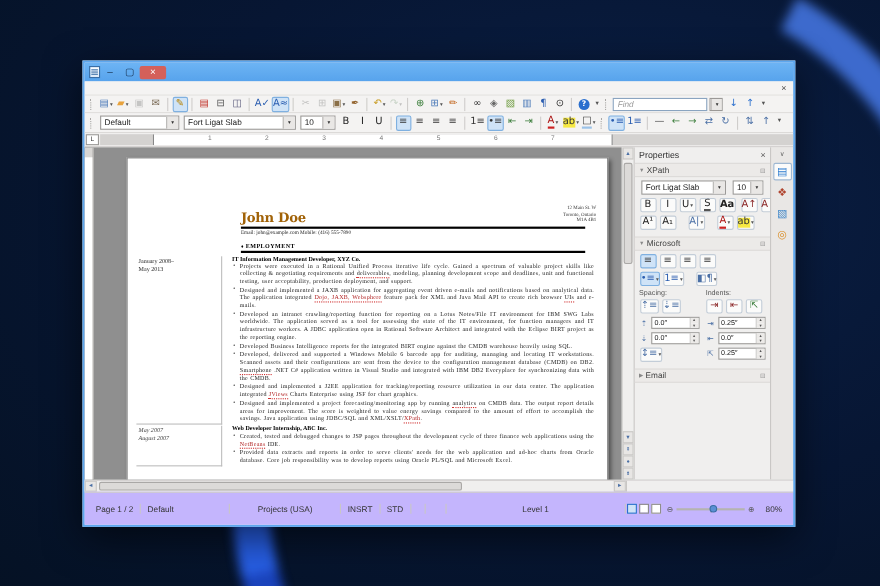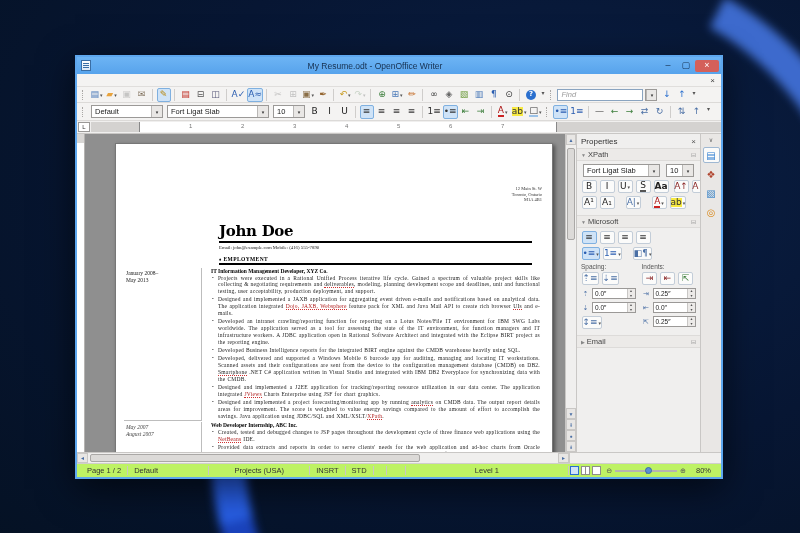--- a/index.html
+++ b/index.html
@@ -61,21 +61,21 @@
   .main { flex:1; display:flex; min-height:0; }
   .canvas { flex:1; background:#8f8f8f; position:relative; overflow:hidden; }
   .vruler { position:absolute; left:0; top:0; width:8px; height:100%; background:#d8d6d4; border-right:1px solid #b5b3b1; }
   .vruler .band { position:absolute; top:9px; left:0; width:100%; height:310px; background:#fff; }
 
   .page { position:absolute; left:38px; top:9px; width:438px; height:400px; background:#fff;
     box-shadow:2px 2px 4px rgba(0,0,0,.45); border:1px solid #777;
     font-family:"Liberation Serif", serif; color:#1c1c1c; padding:42px 10px 0 8px; }
 
   .hdr { display:flex; margin-left:95px; }
-  .docname { font-family:"DejaVu Serif", serif; font-weight:700; font-size:15px; letter-spacing:-.3px; color:#000000; flex:1; line-height:1; padding-top:6px;margin-top:32px; }
+  .docname { font-family:"DejaVu Serif", serif; font-weight:700; font-size:12px; letter-spacing:-.3px; color:#a16207; flex:1; line-height:1; padding-top:6px; }
   .addr { text-align:right; font-size:4.5px; line-height:5.6px; color:#333; }
   .hrule { height:2px; background:#000; margin:2px 10px 2px 95px; }
   .contact { margin-left:95px; font-size:4.8px; color:#222; }
   .emph { margin:6px 10px 0 95px; font-size:5.5px; font-weight:700; letter-spacing:.4px; color:#000; }
   .emph .dia { font-size:4.5px; }
   .hrule2 { height:1.5px; background:#000; margin:1px 10px 3px 95px; }
 
   .jobrow { display:flex; margin-top:1px; }
   .dates { width:78px; flex:none; font-size:5.5px; line-height:7px; color:#222; padding:2px 2px 3px 2px; border-right:1px solid #bdbdbd; border-bottom:1px solid #bdbdbd; }
   .dates.it { font-style:italic; color:#444; }
@@ -121,21 +121,21 @@
   .spinbox .ud { width:8px; border-left:1px solid #c9c7c5; display:flex; flex-direction:column; }
   .spinbox .ud span { flex:1; font-size:4px; line-height:4px; text-align:center; color:#555; background:#eceae8; }
 
   
   .rail { width:21px; background:#e9e7e5; border-left:1px solid #c9c7c5; flex:none; display:flex; flex-direction:column; align-items:center; padding-top:2px; }
   .rail .chev { font-size:6px; color:#666; margin-bottom:4px; }
   .railtab { width:17px; height:16px; display:flex; align-items:center; justify-content:center; font-size:10px; margin-bottom:3px; border:1px solid transparent; border-radius:2px; font-family:"DejaVu Sans",sans-serif; }
   .railtab.sel { background:#fbfbfa; border-color:#9fb8d2; }
 
   
-  .statusbar { height:14px; background:#bef264; border-top:1px solid #d0cecb; display:flex; align-items:center; font-size:7.5px; color:#333; flex:none; padding:0 4px; }
+  .statusbar { height:30px; background:#c4b5fd; border-top:1px solid #d0cecb; display:flex; align-items:center; font-size:7.5px; color:#333; flex:none; padding:0 4px; }
   .sfield { padding:0 6px; white-space:nowrap; }
   .ssep { width:1px; height:9px; background:#c9c7c5; }
   .slevel { flex:1; text-align:center; }
   .vwbtn { width:9px; height:9px; border:1px solid #8f8d8b; background:#fff; margin:0 1px; }
   .vwbtn.sel { border-color:#2a6fce; background:#cfe3f7; }
   .vwbtn.dbl { background:linear-gradient(90deg,#fff 45%,#8f8d8b 45%,#8f8d8b 55%,#fff 55%); }
   .zslider { display:flex; align-items:center; margin:0 4px; }
   .zslider .end { font-size:7px; color:#555; font-family:"DejaVu Sans",sans-serif; }
   .ztrack { width:62px; height:2px; background:#b5b3b1; margin:0 3px; position:relative; }
   .ztick { position:absolute; left:50%; top:-2px; width:1px; height:6px; background:#8f8d8b; }
@@ -148,21 +148,20 @@
   <div class="ribbon r1"></div>
   <div class="ribbon r2"></div>
   <div class="ribbon r3"></div>
   <div class="ribbon r4"></div>
 </div>
 
 <div class="window">
 
   <div class="titlebar">
     <div class="appicon"></div>
-    <div class="title">My Resume.odt - OpenOffice Writer</div>
     <div class="winbtn">–</div>
     <div class="winbtn">▢</div>
     <div class="winbtn close">×</div>
   </div>
 
   <div class="menubar">
     <span class="docclose">×</span>
   </div>
 
   <div class="toolbar tb1">

